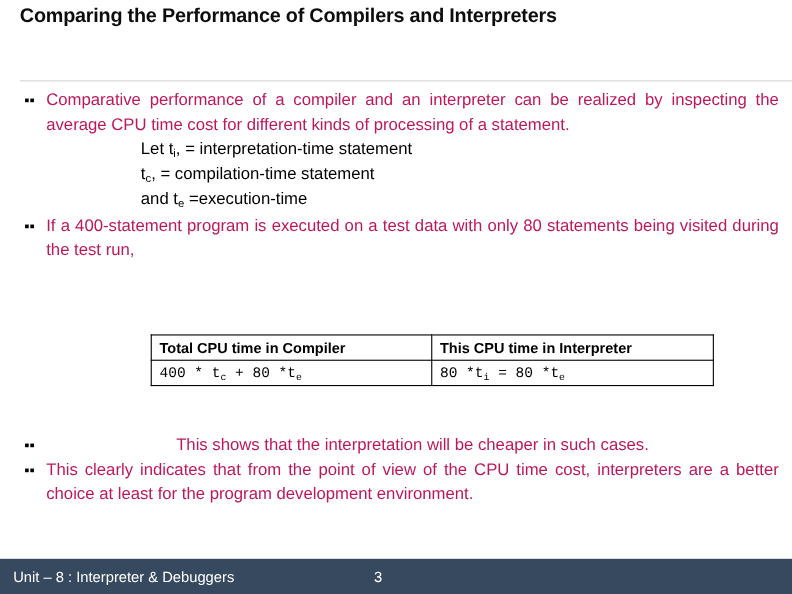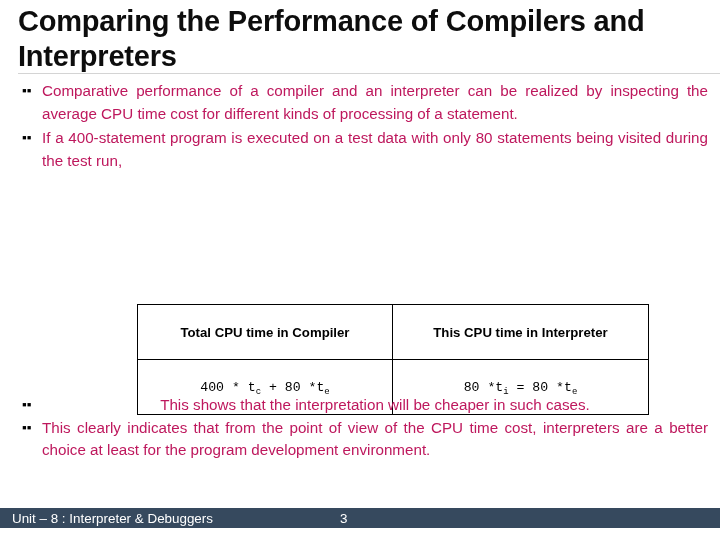--- a/index.html
+++ b/index.html
@@ -24,21 +24,21 @@
   }
 
   
   .title-block {
     position: absolute;
     left: 18px;
     top: 4px;
     width: 660px;
   }
   .slide-title {
-    font-size: 29px;
+    font-size: 18px;
     font-weight: bold;
     line-height: 1.22;
     letter-spacing: -0.2px;
     color: #0d0d0d;
     margin: 0;
     font-family: "Liberation Sans", sans-serif;
   }
   .title-rule {
     position: absolute;
     left: 18px;
@@ -101,24 +101,24 @@
   .cpu-table {
     position: absolute;
     left: 137px;
     top: 304px;
     width: 481px;
     border-collapse: collapse;
     table-layout: fixed;
   }
   .cpu-table td, .cpu-table th {
     border: 1.6px solid #000000;
-    padding: 16px 7px;
+    padding: 0 7px;
     font-size: 13.2px;
     line-height: 17px;
-    text-align: center;
+    text-align: left;
     vertical-align: middle;
     height: 22px;
     font-family: "Liberation Sans", sans-serif;
     margin-left: 38px;
   }
   .cpu-table th {
     font-weight: bold;
   }
   .cpu-table td {
     font-weight: normal;
@@ -134,21 +134,21 @@
     top: 394px;
     width: 690px;
   }
 
   
   .footer {
     position: absolute;
     left: 0;
     top: 508px;
     width: 720px;
-    height: 20px;
+    height: 32px;
     background: #36495E;
     color: #ffffff;
     display: flex;
     align-items: center;
     font-size: 13.4px;
   }
   .footer-left {
     position: absolute;
     left: 12px;
     white-space: nowrap;
@@ -174,20 +174,25 @@
   </div>
   <div class="title-rule"></div>
 
   <div class="body-area">
 
     <div class="bullet-row">
       <span class="bullet-mark">▪</span>
       <span class="bullet-text">Comparative performance of a compiler and an interpreter can be realized by inspecting the average CPU time cost for different kinds of processing of a statement.</span>
     </div>
 
+    <div class="sub-lines">
+      <div class="sub-line"><span>Let t</span><sub>i</sub><span>, = interpretation-time statement</span></div>
+      <div class="sub-line"><span>t</span><sub>c</sub><span>, = compilation-time statement</span></div>
+      <div class="sub-line"><span>and t</span><sub>e</sub><span> =execution-time</span></div>
+    </div>
 
     <div class="bullet-row" style="margin-top:2px;">
       <span class="bullet-mark">▪</span>
       <span class="bullet-text">If a 400-statement program is executed on a test data with only 80 statements being visited during the test run,</span>
     </div>
 
   </div>
 
   <table class="cpu-table">
     <thead>

